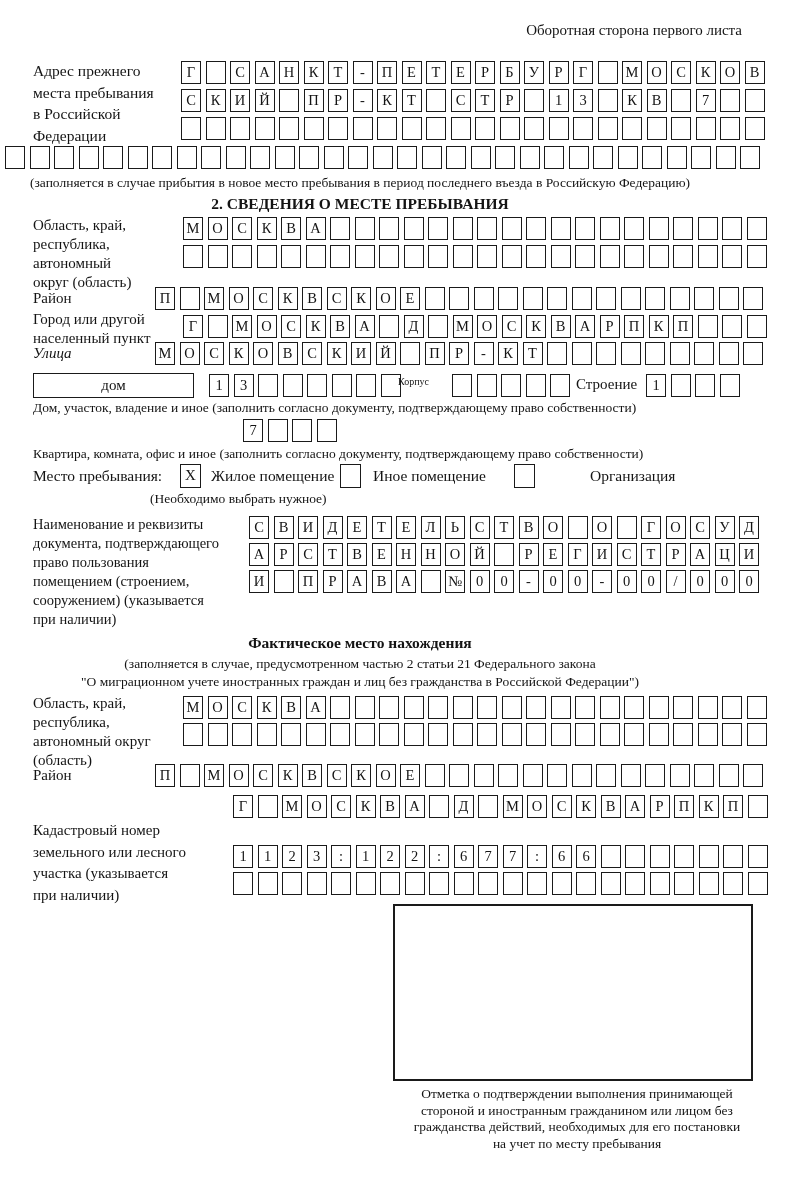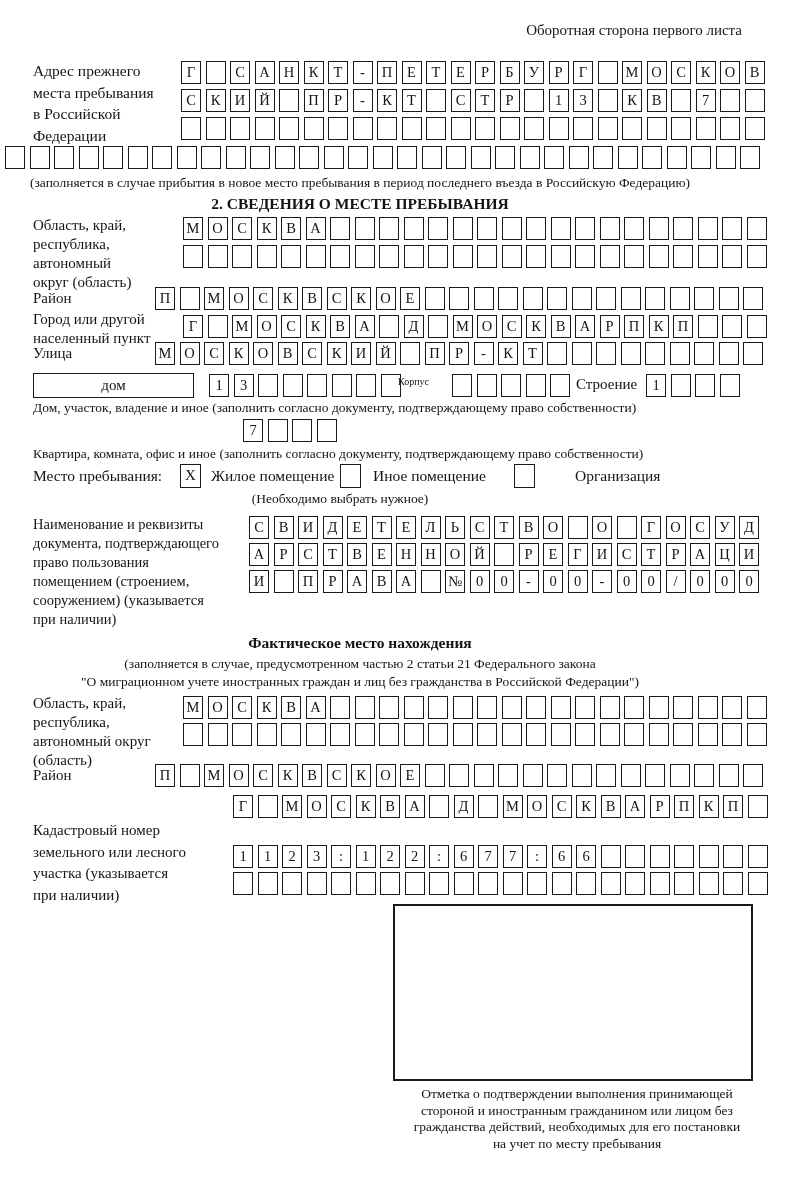--- a/index.html
+++ b/index.html
@@ -254,21 +254,21 @@
       <span class="cell">А</span>
       <span class="cell">Р</span>
       <span class="cell">П</span>
       <span class="cell">К</span>
       <span class="cell">П</span>
       <span class="cell"></span>
       <span class="cell"></span>
       <span class="cell"></span>
     </div>
 
-  <div class="abs lbl" style="left:33px;top:344px;">Улица</div>
+  <div class="abs lbl" style="left:33px;top:344px;font-style:italic;">Улица</div>
   <div class="abs cellrow" style="left:155px;top:342px;">
       <span class="cell">М</span>
       <span class="cell">О</span>
       <span class="cell">С</span>
       <span class="cell">К</span>
       <span class="cell">О</span>
       <span class="cell">В</span>
       <span class="cell">С</span>
       <span class="cell">К</span>
       <span class="cell">И</span>
@@ -325,22 +325,22 @@
       <span class="cell"></span>
     </div>
   <div class="abs note" style="left:33px;top:446px;">Квартира, комната, офис и иное (заполнить согласно документу, подтверждающему право собственности)</div>
 
   <div class="abs inl" style="left:33px;top:467px;">Место пребывания:</div>
   <span class="abs checkbox" style="left:180px;top:464px;">X</span>
   <div class="abs inl" style="left:211px;top:467px;">Жилое помещение</div>
   <span class="abs checkbox" style="left:340px;top:464px;"></span>
   <div class="abs inl" style="left:373px;top:467px;">Иное помещение</div>
   <span class="abs checkbox" style="left:514px;top:464px;"></span>
-  <div class="abs inl" style="left:575px;top:467px;">Организация</div>
-  <div class="abs note" style="left:150px;top:491px;width:380px;text-align:center;">(Необходимо выбрать нужное)</div>
+  <div class="abs inl" style="left:590px;top:467px;">Организация</div>
+  <div class="abs note" style="left:150px;top:491px;width:380px;">(Необходимо выбрать нужное)</div>
 
   <div class="abs lbl" style="left:33px;top:515px;font-size:14.5px;">Наименование и реквизиты
 документа, подтверждающего
 право пользования
 помещением (строением,
 сооружением) (указывается
 при наличии)</div>
   <div class="abs cellrow" style="left:249px;top:516px;">
       <span class="cell">С</span>
       <span class="cell">В</span>

